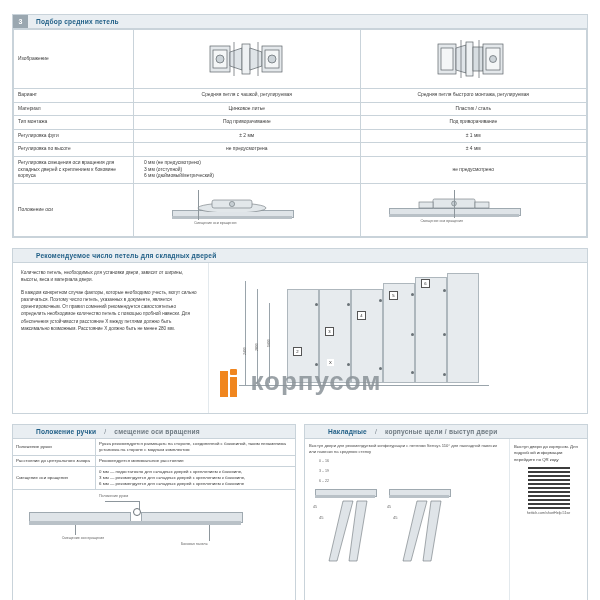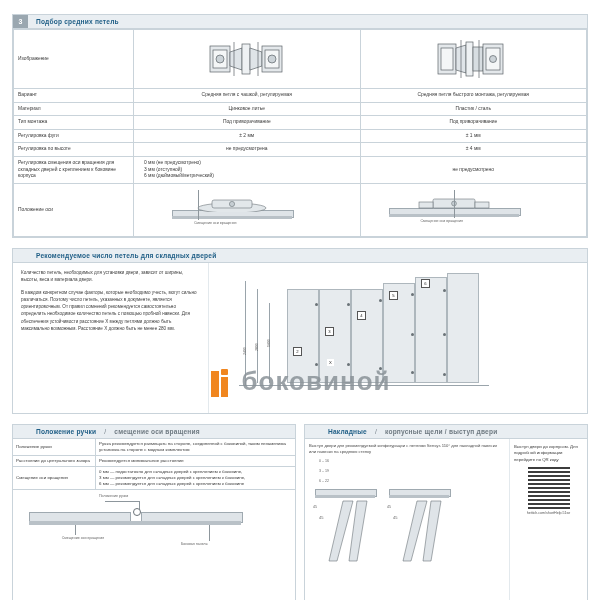--- a/index.html
+++ b/index.html
@@ -263,21 +263,21 @@
       </div>
     </div>
   </div>
 
   <div class="wm">
     <div class="mark">
       <div class="b1"></div>
         <div class="b2"></div>
         <div class="b3"></div>
     </div>
-    <div class="wt">боковиной</div>
+    <div class="wt">корпусом</div>
   </div>
 
   <div class="bottom">
 
     <div class="col s5">
       <div class="sec-head">
         <div class="sec-num" style="background:#e9eef2"></div>
         <div class="sec-title">Положение ручки</div>
         <div class="sec-title" style="color:#6f7a82;font-weight:normal">/</div>
         <div class="sec-title" style="color:#6f7a82">смещение оси вращения</div>

